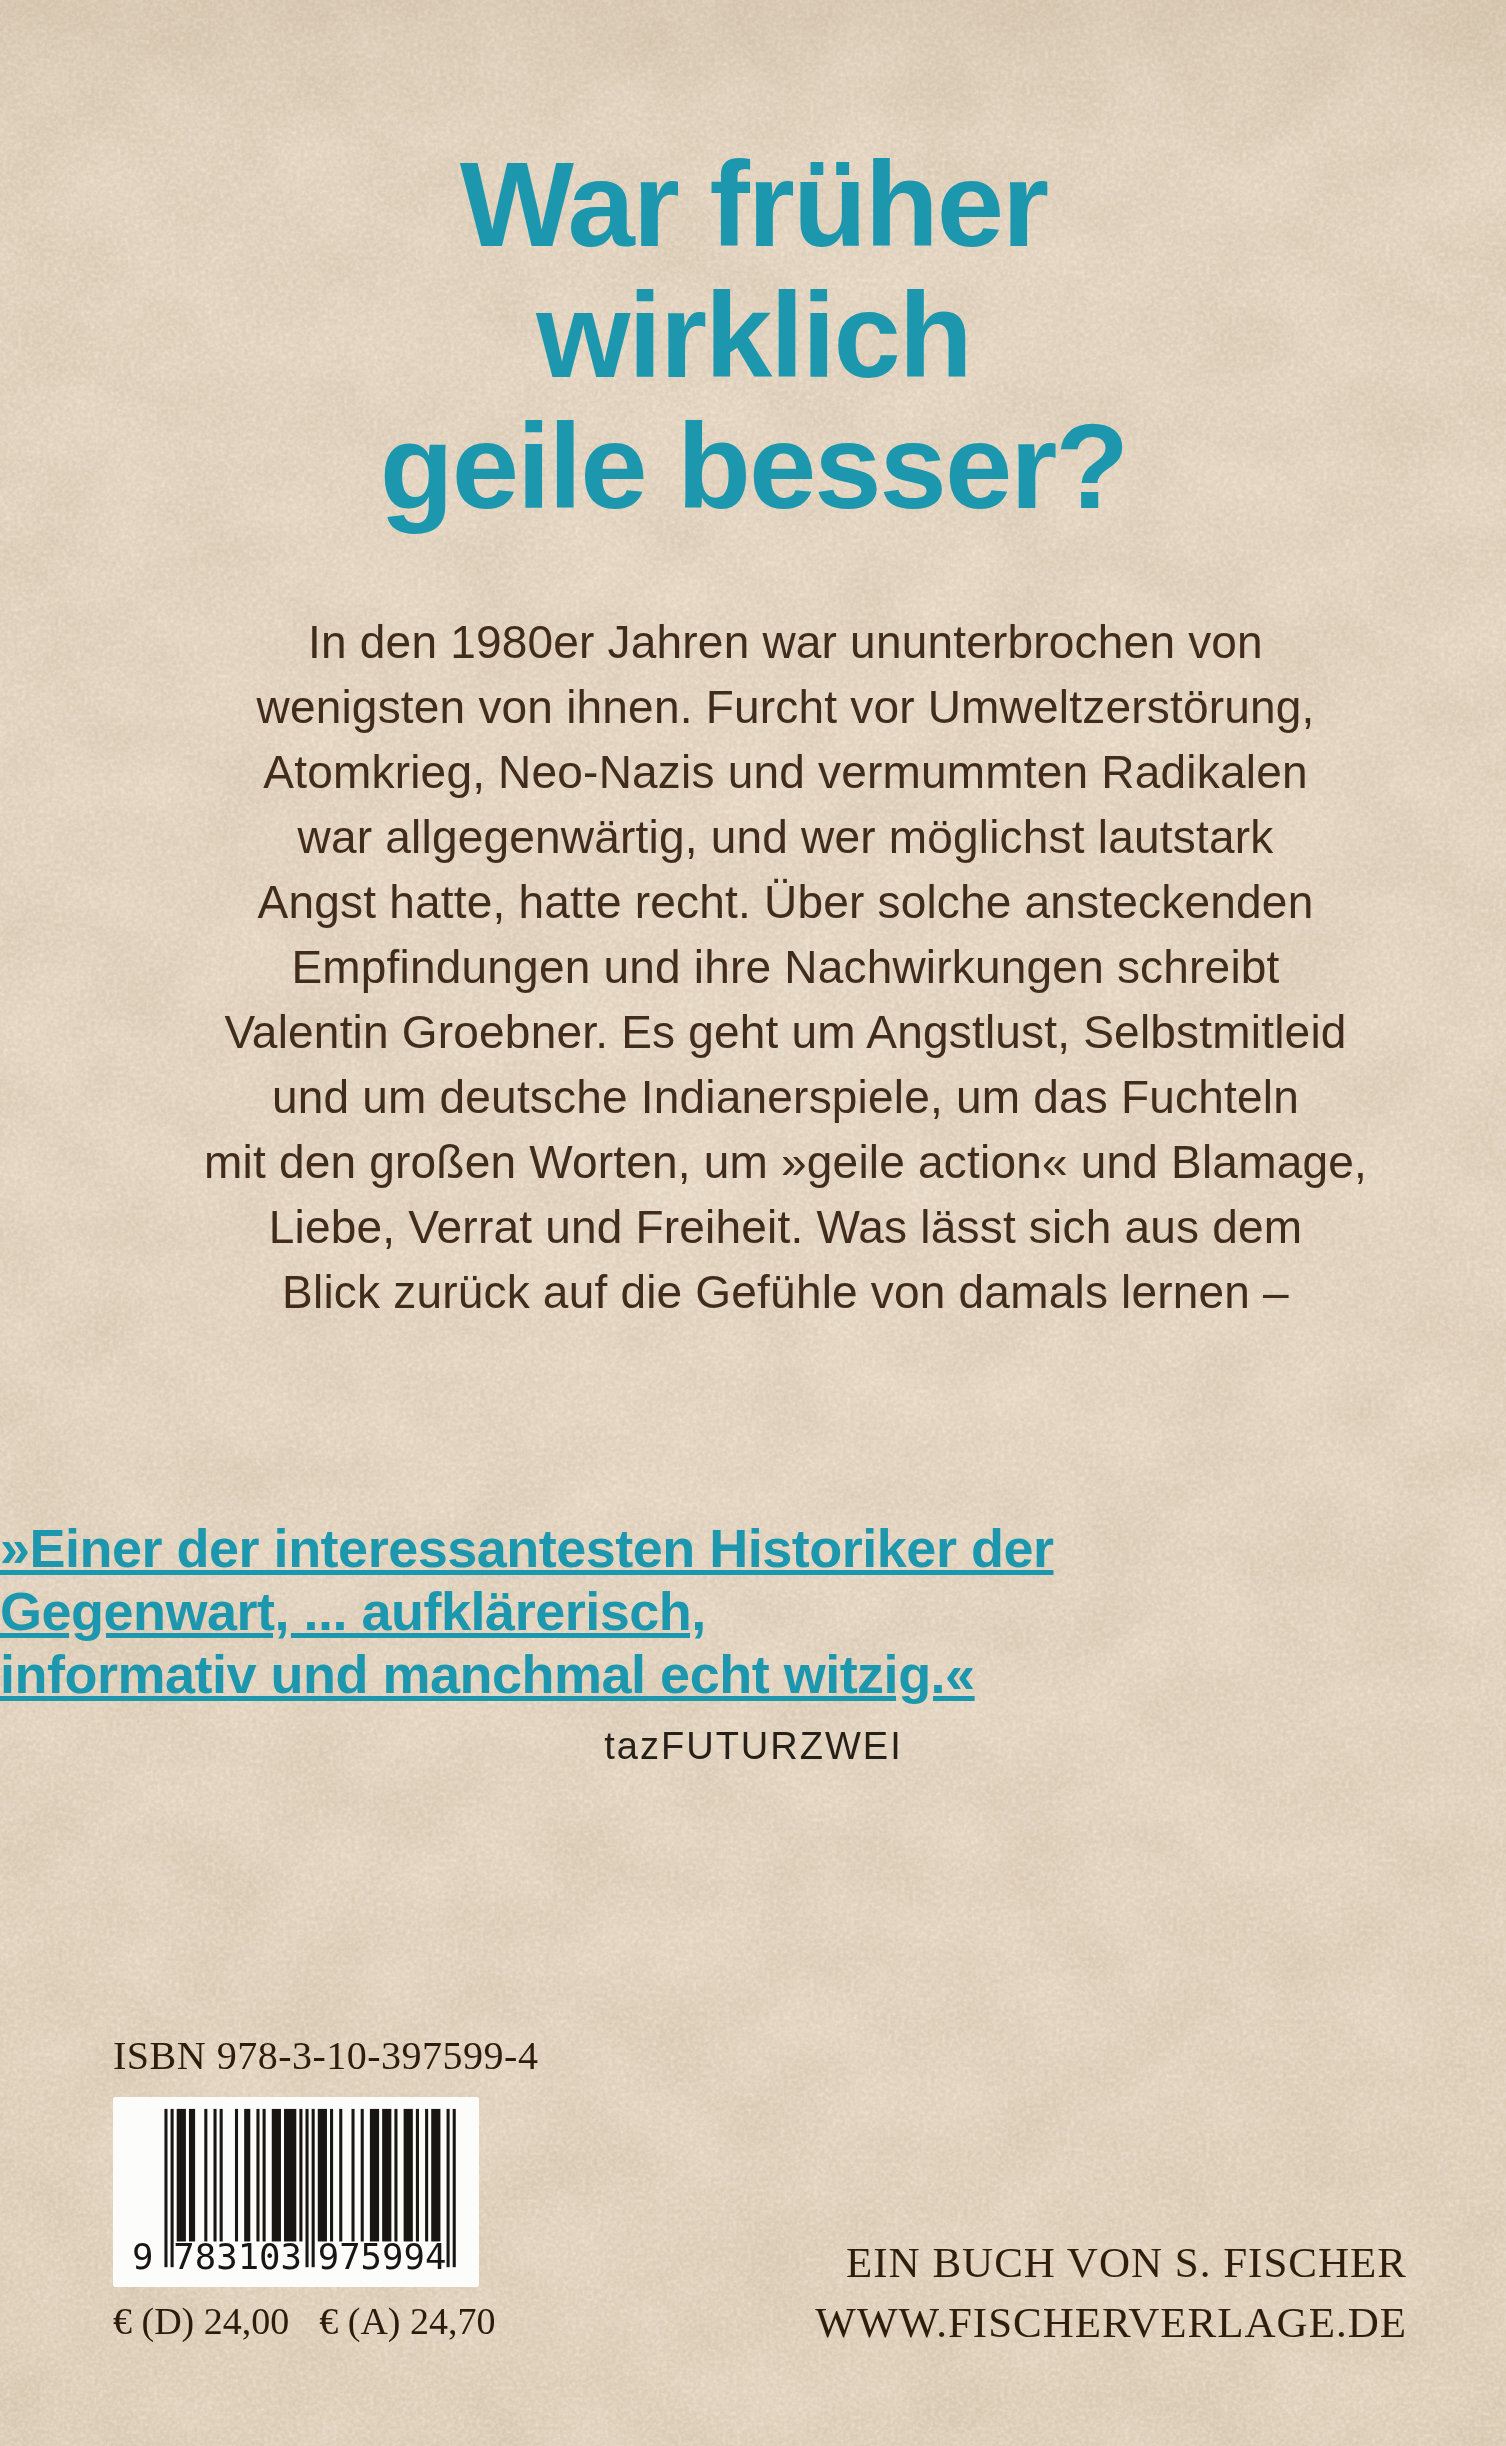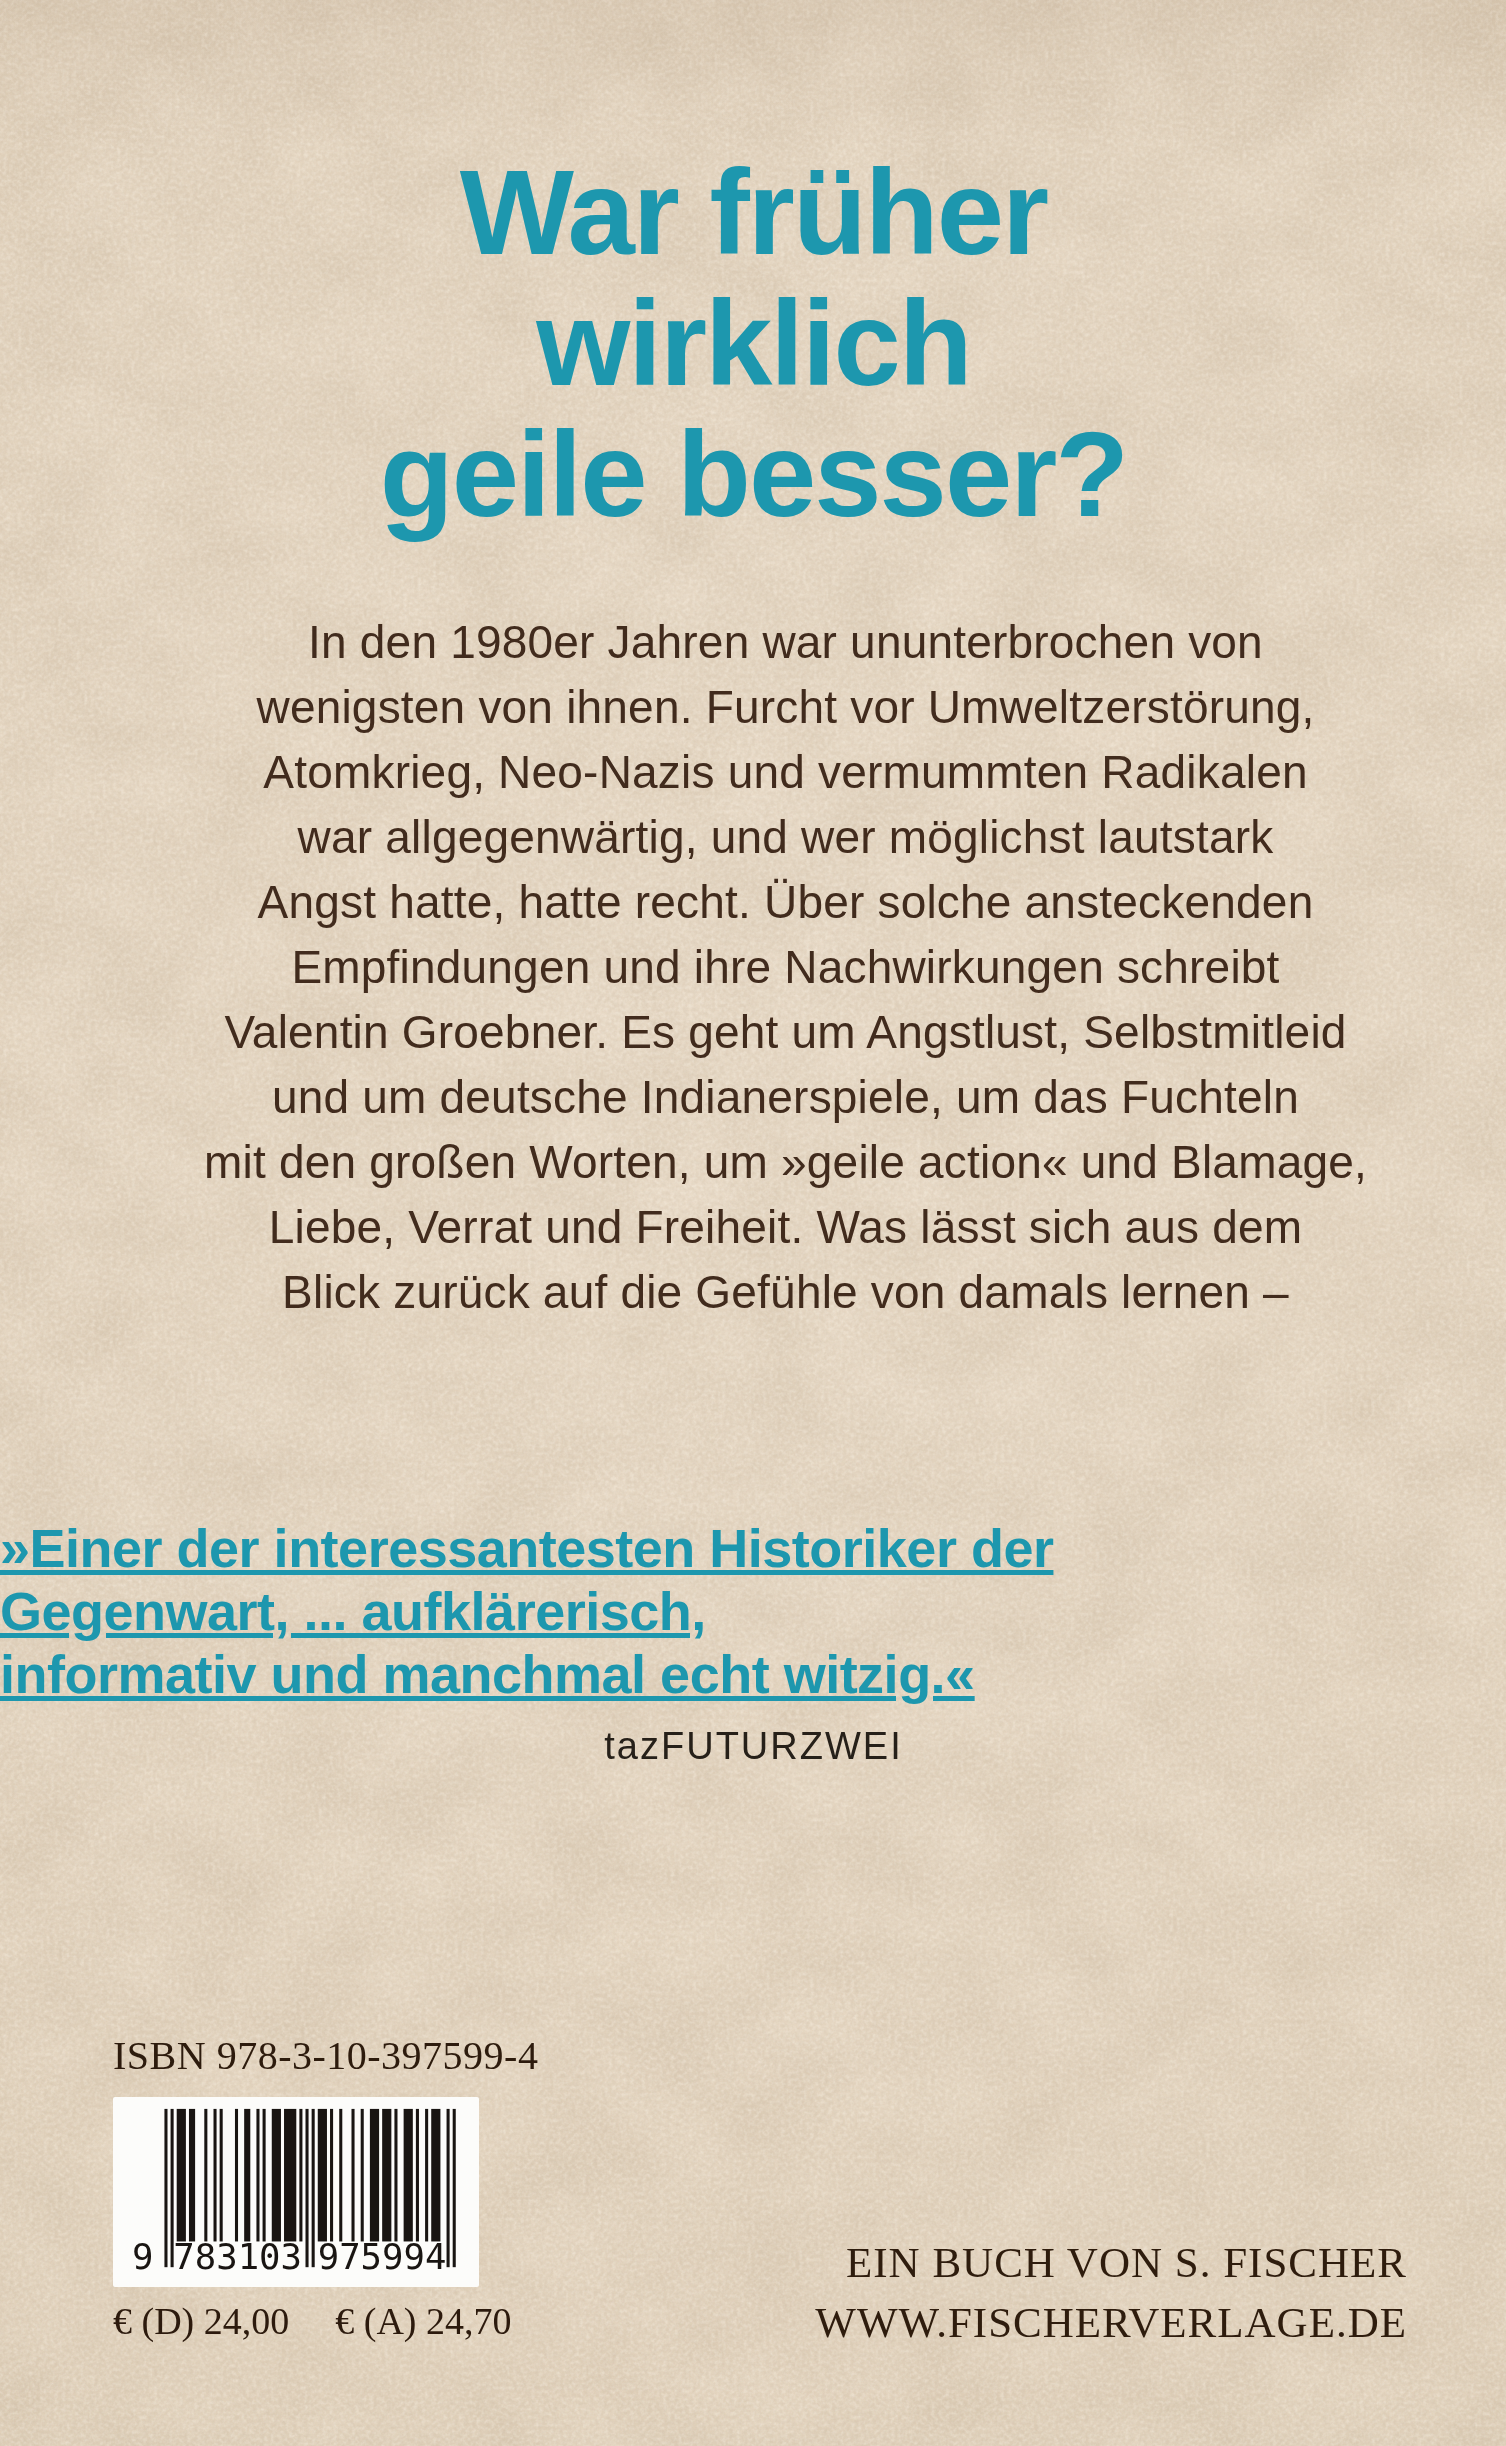--- a/index.html
+++ b/index.html
@@ -34,21 +34,20 @@
   
   .headline {
     position: absolute;
     top: 139px; left: 0; width: 100%;
     text-align: center;
     color: #1d97ae;
     font-weight: 700;
     font-size: 121px;
     line-height: 131px;
     letter-spacing: -2px;
-    margin-top: 8px;
   }
 
   
   .blurb {
     position: absolute;
     top: 610px; left: 0; width: 100%;
     text-align: center;
     color: #412b1d;
     font-size: 46px;
     line-height: 65px;
@@ -91,21 +90,21 @@
     top: 2097px; left: 113px;
     width: 366px; height: 190px;
     background: #fcfcfa;
     border-radius: 2px;
   }
   .barcode-panel svg { display: block; width: 366px; height: 190px; }
   .prices {
     position: absolute;
     top: 2299px; left: 113px;
     display: flex;
-    gap: 46px;
+    gap: 30px;
     font-family: "Liberation Serif", serif;
     font-size: 38px;
     color: #2c1a0d;
   }
 
   
   .publisher {
     position: absolute;
     top: 2233px; right: 100px;
     text-align: right;

